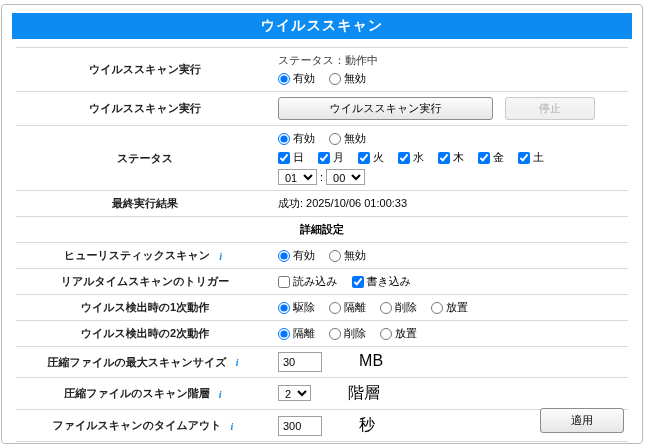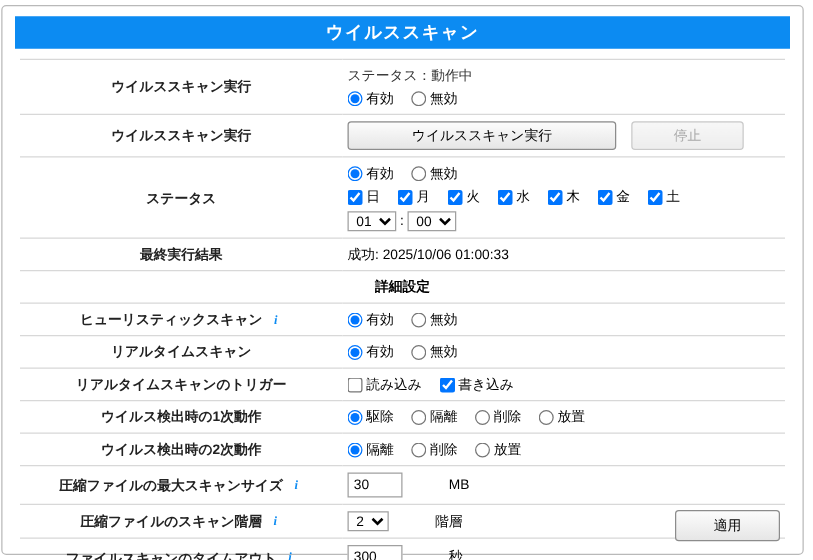--- a/index.html
+++ b/index.html
@@ -124,21 +124,21 @@
   }
   input.txt {
     font-family: "Liberation Sans", sans-serif;
     font-size: 11px;
     border: 1px solid #a0a0a0;
     padding: 1px 4px;
     height: 16px;
     box-sizing: content-box;
   }
   .w40 { width: 34px; }
-  .unit { margin-left: 6px; font-size: 11px; padding-left: 28px; }
+  .unit { margin-left: 6px; font-size: 16px; padding-left: 28px; }
   .time-row { margin-top: 4px; display: flex; align-items: center; gap: 3px; }
   .weekdays { margin-top: 4px; }
   .section-header {
     text-align: center;
     font-weight: bold;
     font-size: 11px;
     padding: 5px 0;
     border-bottom: 1px solid #d8d8d8;
   }
   .result-text { font-size: 11px; }
@@ -279,35 +279,20 @@
               <span>有効</span>
             </label>
             <label class="opt">
               <input type="radio" name="heur" style="">
               <span>無効</span>
             </label>
           </div>
         </td>
       </tr>
 
-      <tr>
-        <td class="label">リアルタイムスキャン</td>
-        <td class="value">
-          <div class="radio-group">
-            <label class="opt">
-              <input type="radio" name="rt" checked="" style="">
-              <span>有効</span>
-            </label>
-            <label class="opt">
-              <input type="radio" name="rt" style="">
-              <span>無効</span>
-            </label>
-          </div>
-        </td>
-      </tr>
 
       <tr>
         <td class="label">リアルタイムスキャンのトリガー</td>
         <td class="value">
           <div class="check-group">
             <label class="opt">
               <input type="checkbox" style="">
               <span>読み込み</span>
             </label>
             <label class="opt">

